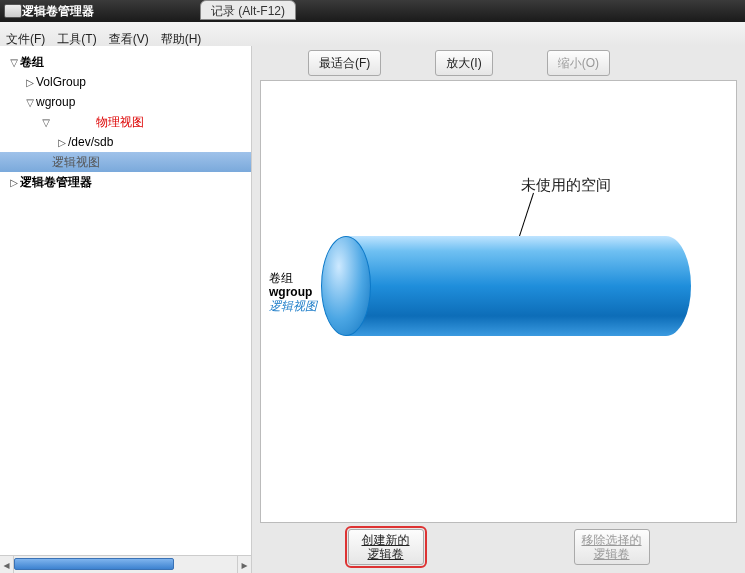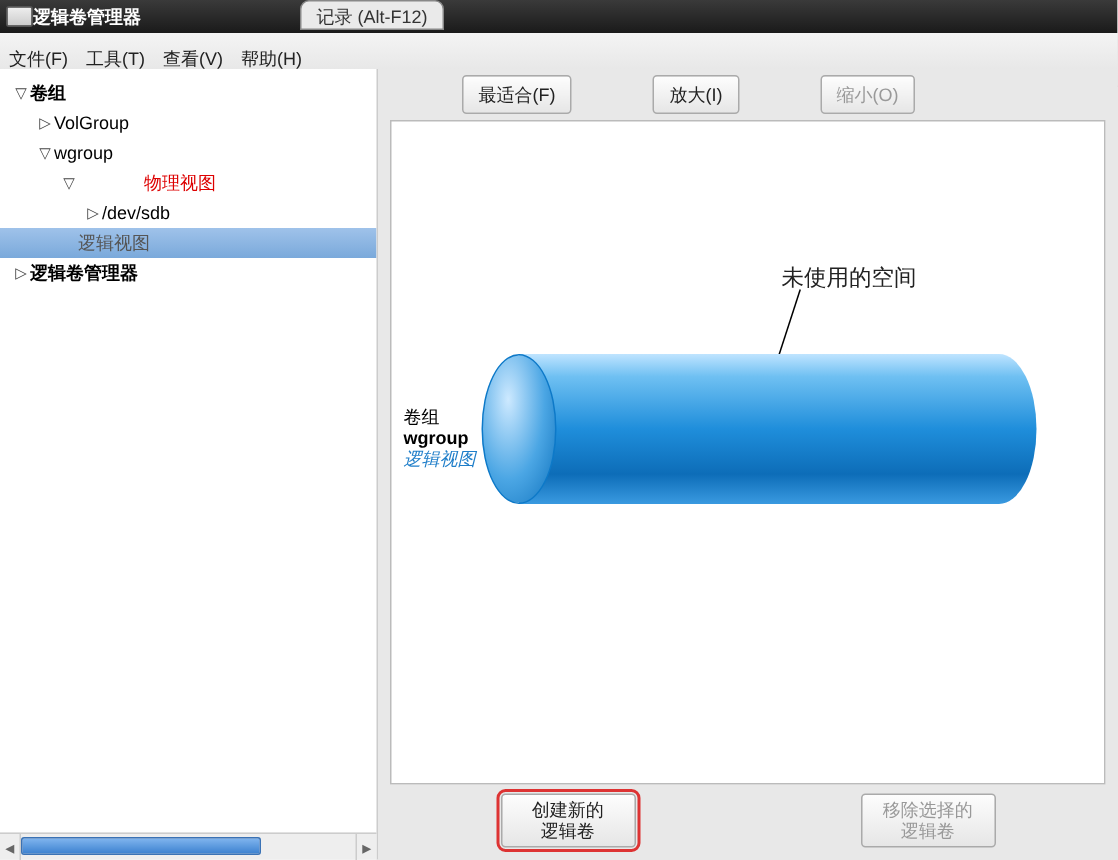--- a/index.html
+++ b/index.html
@@ -43,21 +43,21 @@
 
 .annot { position: absolute; left: 260px; top: 95px; font-size: 15px; color: #222; }
 .annot-line { position: absolute; left: 272px; top: 112px; width: 1px; height: 48px; background: #000; transform: rotate(18deg); transform-origin: top; }
 
 .cyl { position: absolute; left: 60px; top: 155px; width: 370px; height: 100px; }
 .cyl .body3d { position: absolute; left: 25px; top: 0; right: 25px; height: 100px; background: linear-gradient(#bfe4ff 0%, #6fc0f2 15%, #1f8edb 50%, #0d6db8 80%, #3a9ae0 100%); }
 .cyl .capL { position: absolute; left: 0; top: 0; width: 50px; height: 100px; border-radius: 50%; background: radial-gradient(ellipse at 35% 30%, #cde9ff 0%, #4ba6e4 55%, #0f72bd 100%); border: 1px solid #0d79c8; }
 .cyl .capR { position: absolute; right: 0; top: 0; width: 50px; height: 100px; border-radius: 50%; background: linear-gradient(#bfe4ff 0%, #6fc0f2 15%, #1f8edb 50%, #0d6db8 80%, #3a9ae0 100%); }
 
 .footer { height: 46px; display: flex; align-items: center; justify-content: center; gap: 150px; padding: 0 10px 6px; }
-.fbtn { width: 90px; height: 36px; background: linear-gradient(#fdfdfd,#e6e6e6); border: 1px solid #aaa; border-radius: 3px; color: #222; display: flex; align-items: center; justify-content: center; text-align: center; line-height: 14px; white-space: pre; }
+.fbtn { width: 76px; height: 36px; background: linear-gradient(#fdfdfd,#e6e6e6); border: 1px solid #aaa; border-radius: 3px; color: #222; display: flex; align-items: center; justify-content: center; text-align: center; line-height: 14px; white-space: pre; text-decoration: underline; }
 .fbtn.primary { outline: 2px solid #d33; outline-offset: 1px; }
 .fbtn.dis { color: #999; }
 </style>
 </head>
 <body>
 
 <div class="titlebar">
   <div class="win-btn"></div>
   <div class="rec-tab">记录 (Alt-F12)</div>
   <div class="title">逻辑卷管理器</div>

